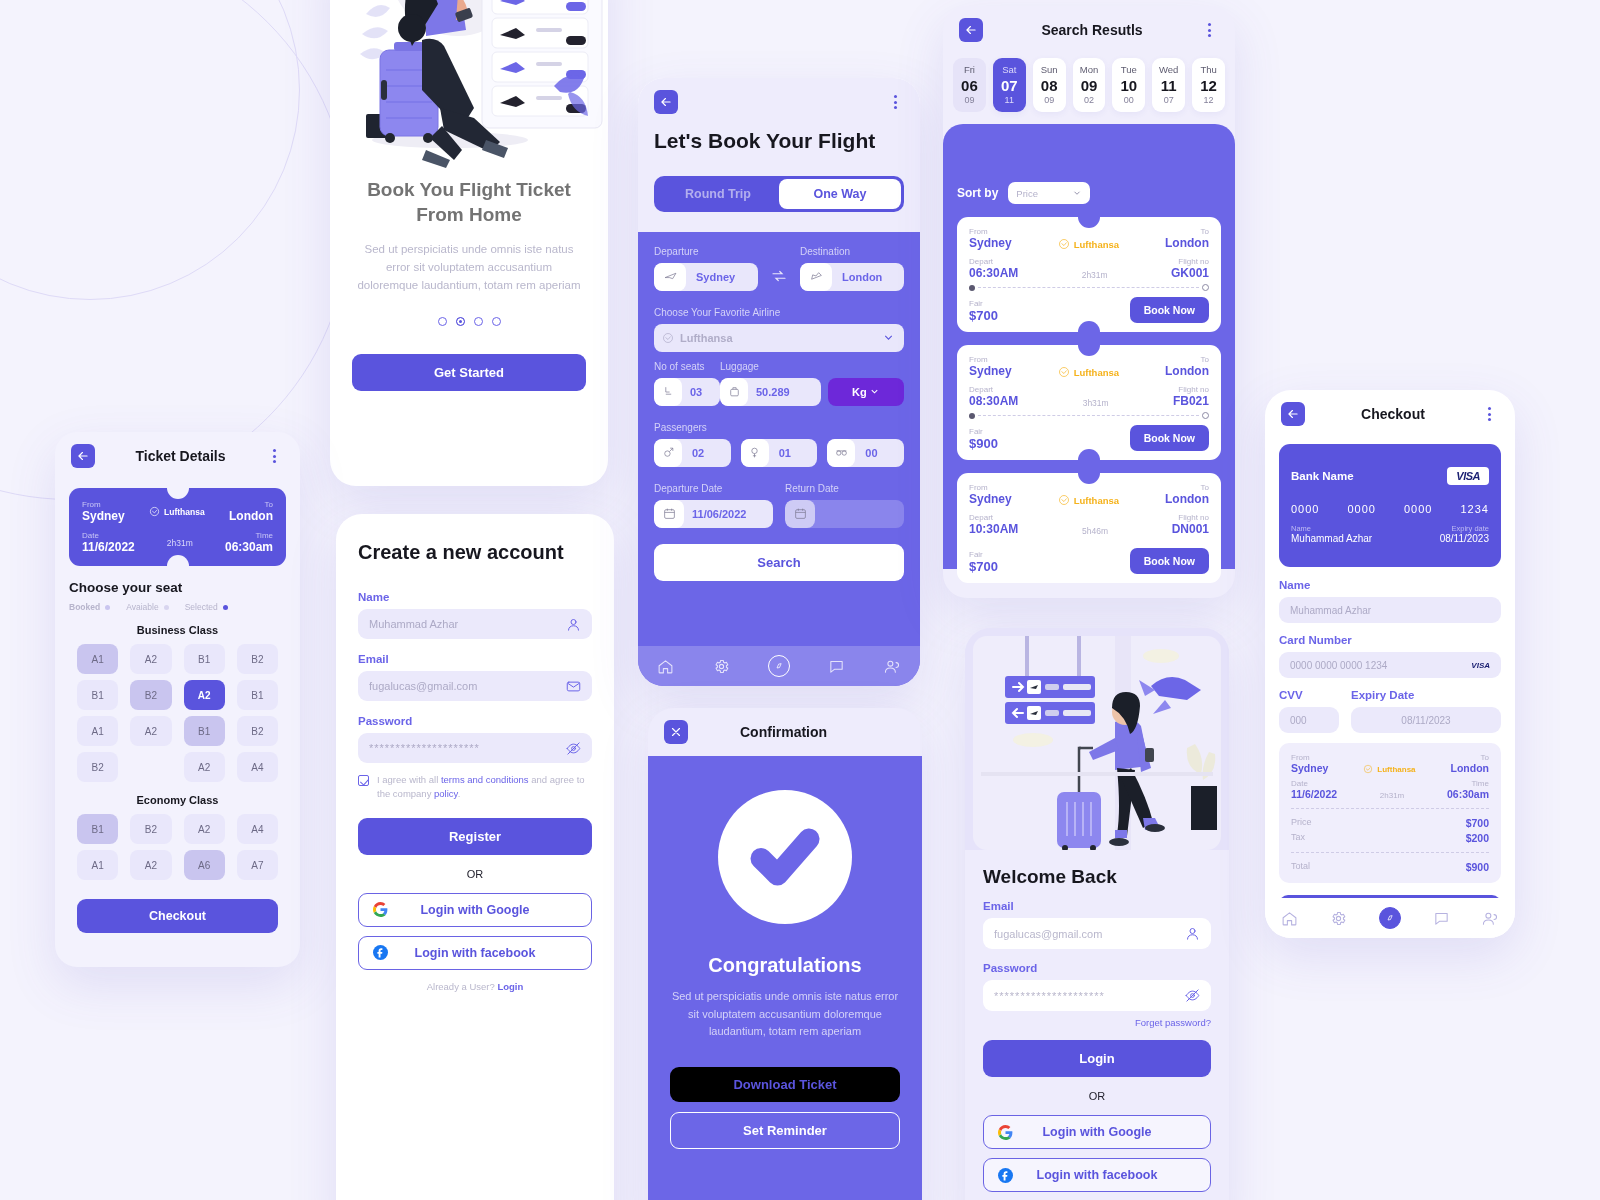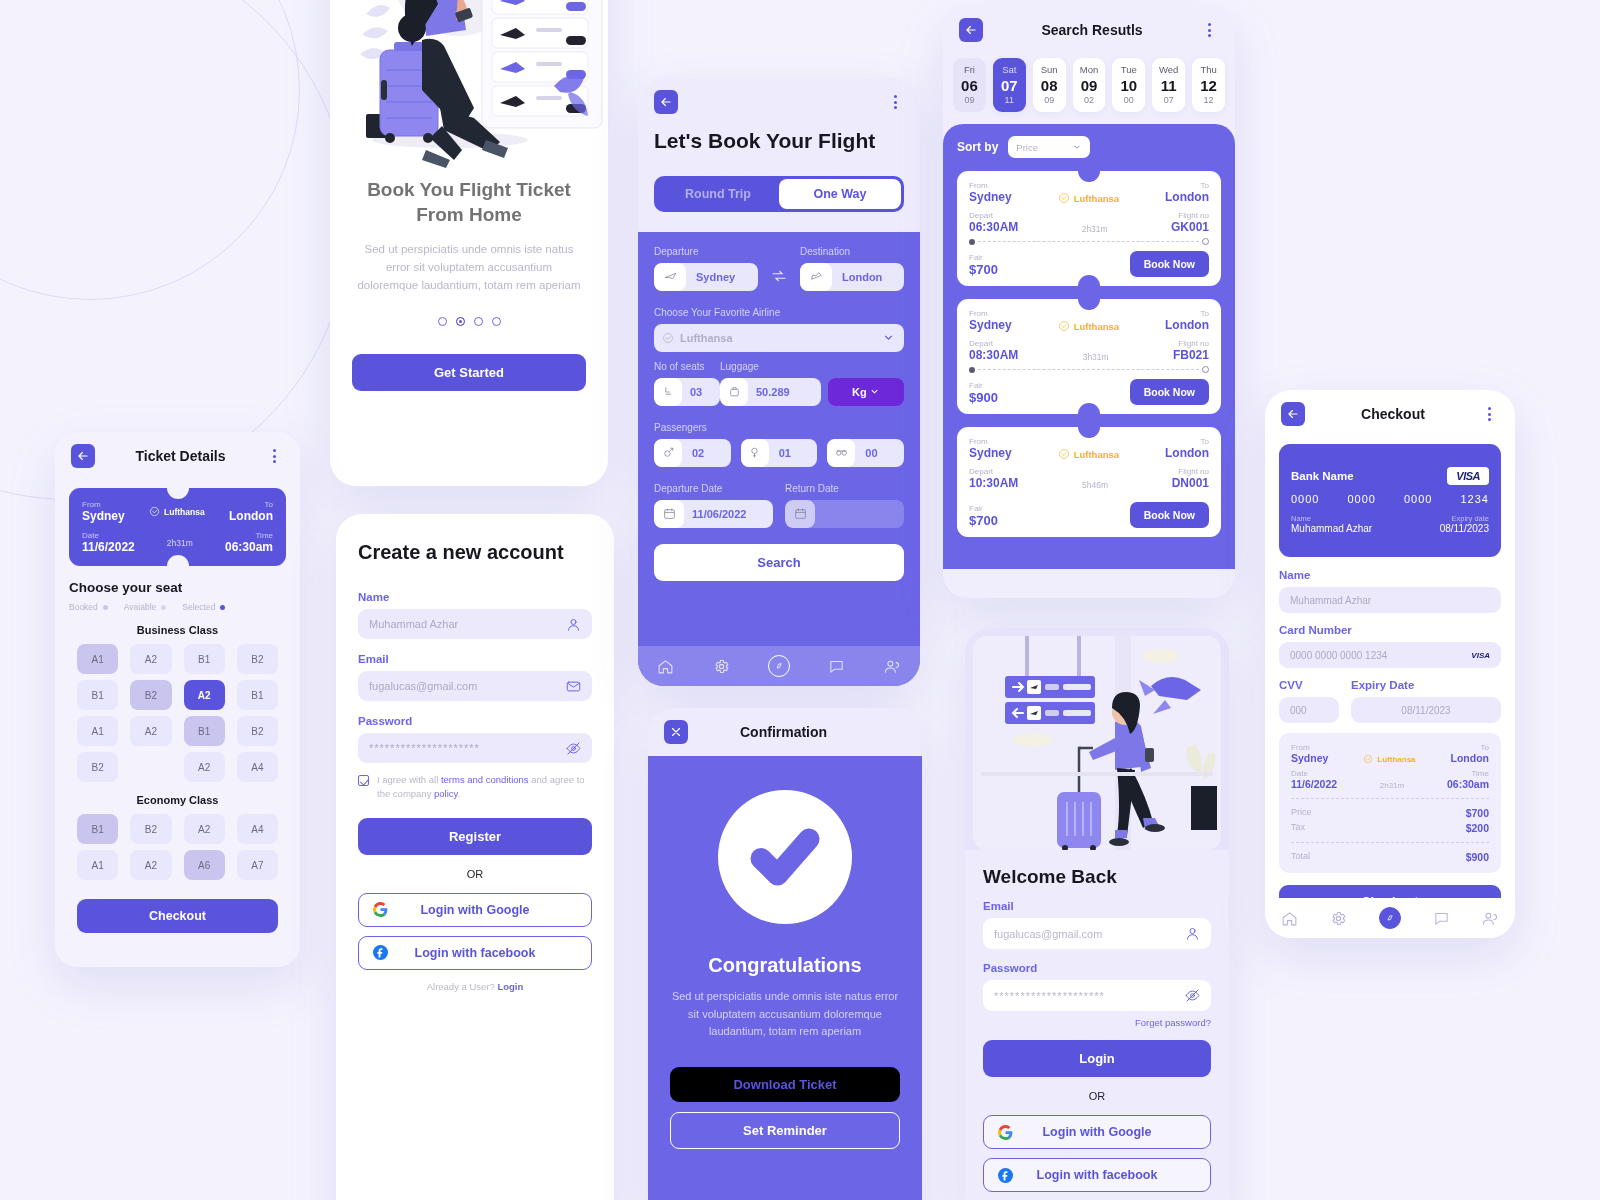--- a/index.html
+++ b/index.html
@@ -115,21 +115,21 @@
   .datestrip{display:flex;gap:7px;padding:4px 10px 12px;}
   .dcell{flex:1;background:#fff;border-radius:9px;text-align:center;padding:6px 0 7px;box-shadow:0 2px 6px rgba(90,80,190,.07);}
   .dcell .dw{font-size:9.5px;color:#5e5c70;}
   .dcell .dd{font-size:15px;font-weight:bold;color:#17171f;margin:2px 0 1px;}
   .dcell .dn{font-size:9px;color:#84819a;}
   .dcell.on{background:#5a54dd;border-radius:9px;}
   .dcell.on .dw,.dcell.on .dn{color:#ddd9fb;}
   .dcell.on .dd{color:#fff;}
   .dcell.mut{background:#e6e3f8;box-shadow:none;}
   .res-body{background:#6c66e7;border-radius:20px 20px 0 0;padding:12px 14px 0;height:445px;}
-  .sortrow{display:flex;align-items:center;gap:10px;}
+  .sortrow{display:flex;align-items:center;gap:10px;margin-top:46px;}
   .sortrow .lab{font-size:12px;font-weight:bold;color:#fff;}
   .sortsel{background:#fff;border-radius:7px;height:22px;flex:0 0 82px;display:flex;align-items:center;justify-content:space-between;padding:0 8px;font-size:9.5px;color:#b5b2cb;}
   .fcard{background:#fff;border-radius:11px;margin-top:13px;padding:10px 12px 9px;position:relative;}
   .fcard .nt{position:absolute;width:22px;height:11px;background:#6c66e7;left:50%;margin-left:-11px;}
   .fcard .nt.t{top:0;border-radius:0 0 11px 11px;}
   .fcard .nt.b{bottom:0;border-radius:11px 11px 0 0;}
   .fr{display:flex;justify-content:space-between;align-items:flex-end;}
   .fk{font-size:8px;color:#b5b2cb;}
   .fv{font-size:12px;font-weight:bold;color:#5a54dd;}
   .fmid{font-size:8.5px;color:#b5b2cb;}
@@ -155,21 +155,21 @@
   .li-title{font-size:19px;font-weight:bold;color:#17171f;padding:16px 18px 0;}
   .fld-w{background:#fff;border-radius:9px;height:31px;display:flex;align-items:center;padding:0 11px;font-size:11px;color:#b9b7cc;justify-content:space-between;}
   .forget{text-align:right;font-size:9.5px;color:#6b64e8;margin-top:6px;}
 
   
   #s-checkout{left:1265px;top:390px;width:250px;height:548px;}
   .card{background:#5a54dd;border-radius:11px;margin:6px 14px 0;padding:23px 12px;color:#fff;}
   .card-top{display:flex;justify-content:space-between;align-items:center;}
   .card-bank{font-size:11.5px;font-weight:bold;}
   .visa{background:#fff;border-radius:4px;padding:3px 9px;font-size:11px;font-weight:bold;font-style:italic;color:#1a1f71;letter-spacing:-.5px;}
-  .card-nums{display:flex;justify-content:space-between;margin-top:8px;font-size:11px;letter-spacing:1px;}
+  .card-nums{display:flex;justify-content:space-between;margin-top:18px;font-size:11px;letter-spacing:1px;}
   .card-bot{display:flex;justify-content:space-between;margin-top:9px;}
   .card-k{font-size:7.5px;color:#bfbbf3;}
   .card-v{font-size:10px;}
   .summ{background:#f0eefc;border-radius:10px;margin:10px 14px 0;padding:10px 12px;}
   .sm-row{display:flex;justify-content:space-between;align-items:flex-end;}
   .sm-k{font-size:8px;color:#b5b2cb;}
   .sm-v{font-size:10.5px;font-weight:bold;color:#5a54dd;}
   .sm-dash{border-top:1.2px dashed #cfcce6;margin:8px 0;}
   .sm-line{display:flex;justify-content:space-between;font-size:9px;color:#b5b2cb;margin-top:3px;}
   .sm-line b{font-size:10.5px;color:#5a54dd;}
@@ -308,21 +308,21 @@
       <div class="tkt-mid">2h31m</div>
       <div style="text-align:right">
           <div class="tkt-k">Time</div>
         <div class="tkt-v">06:30am</div>
         </div>
     </div>
   </div>
   <div class="seat-title">Choose your seat</div>
   <div class="legend">
     <span>
-        <b style="font-weight:normal">Booked</b>
+        <b style="font-weight:bold">Booked</b>
         <i style="background:#c9c5ef"></i>
       </span>
     <span>
         <b style="font-weight:normal">Avaiable</b>
         <i style="background:#d8d5ef"></i>
       </span>
     <span>
         <b style="font-weight:normal">Selected</b>
         <i style="background:#5a54dd"></i>
       </span>

